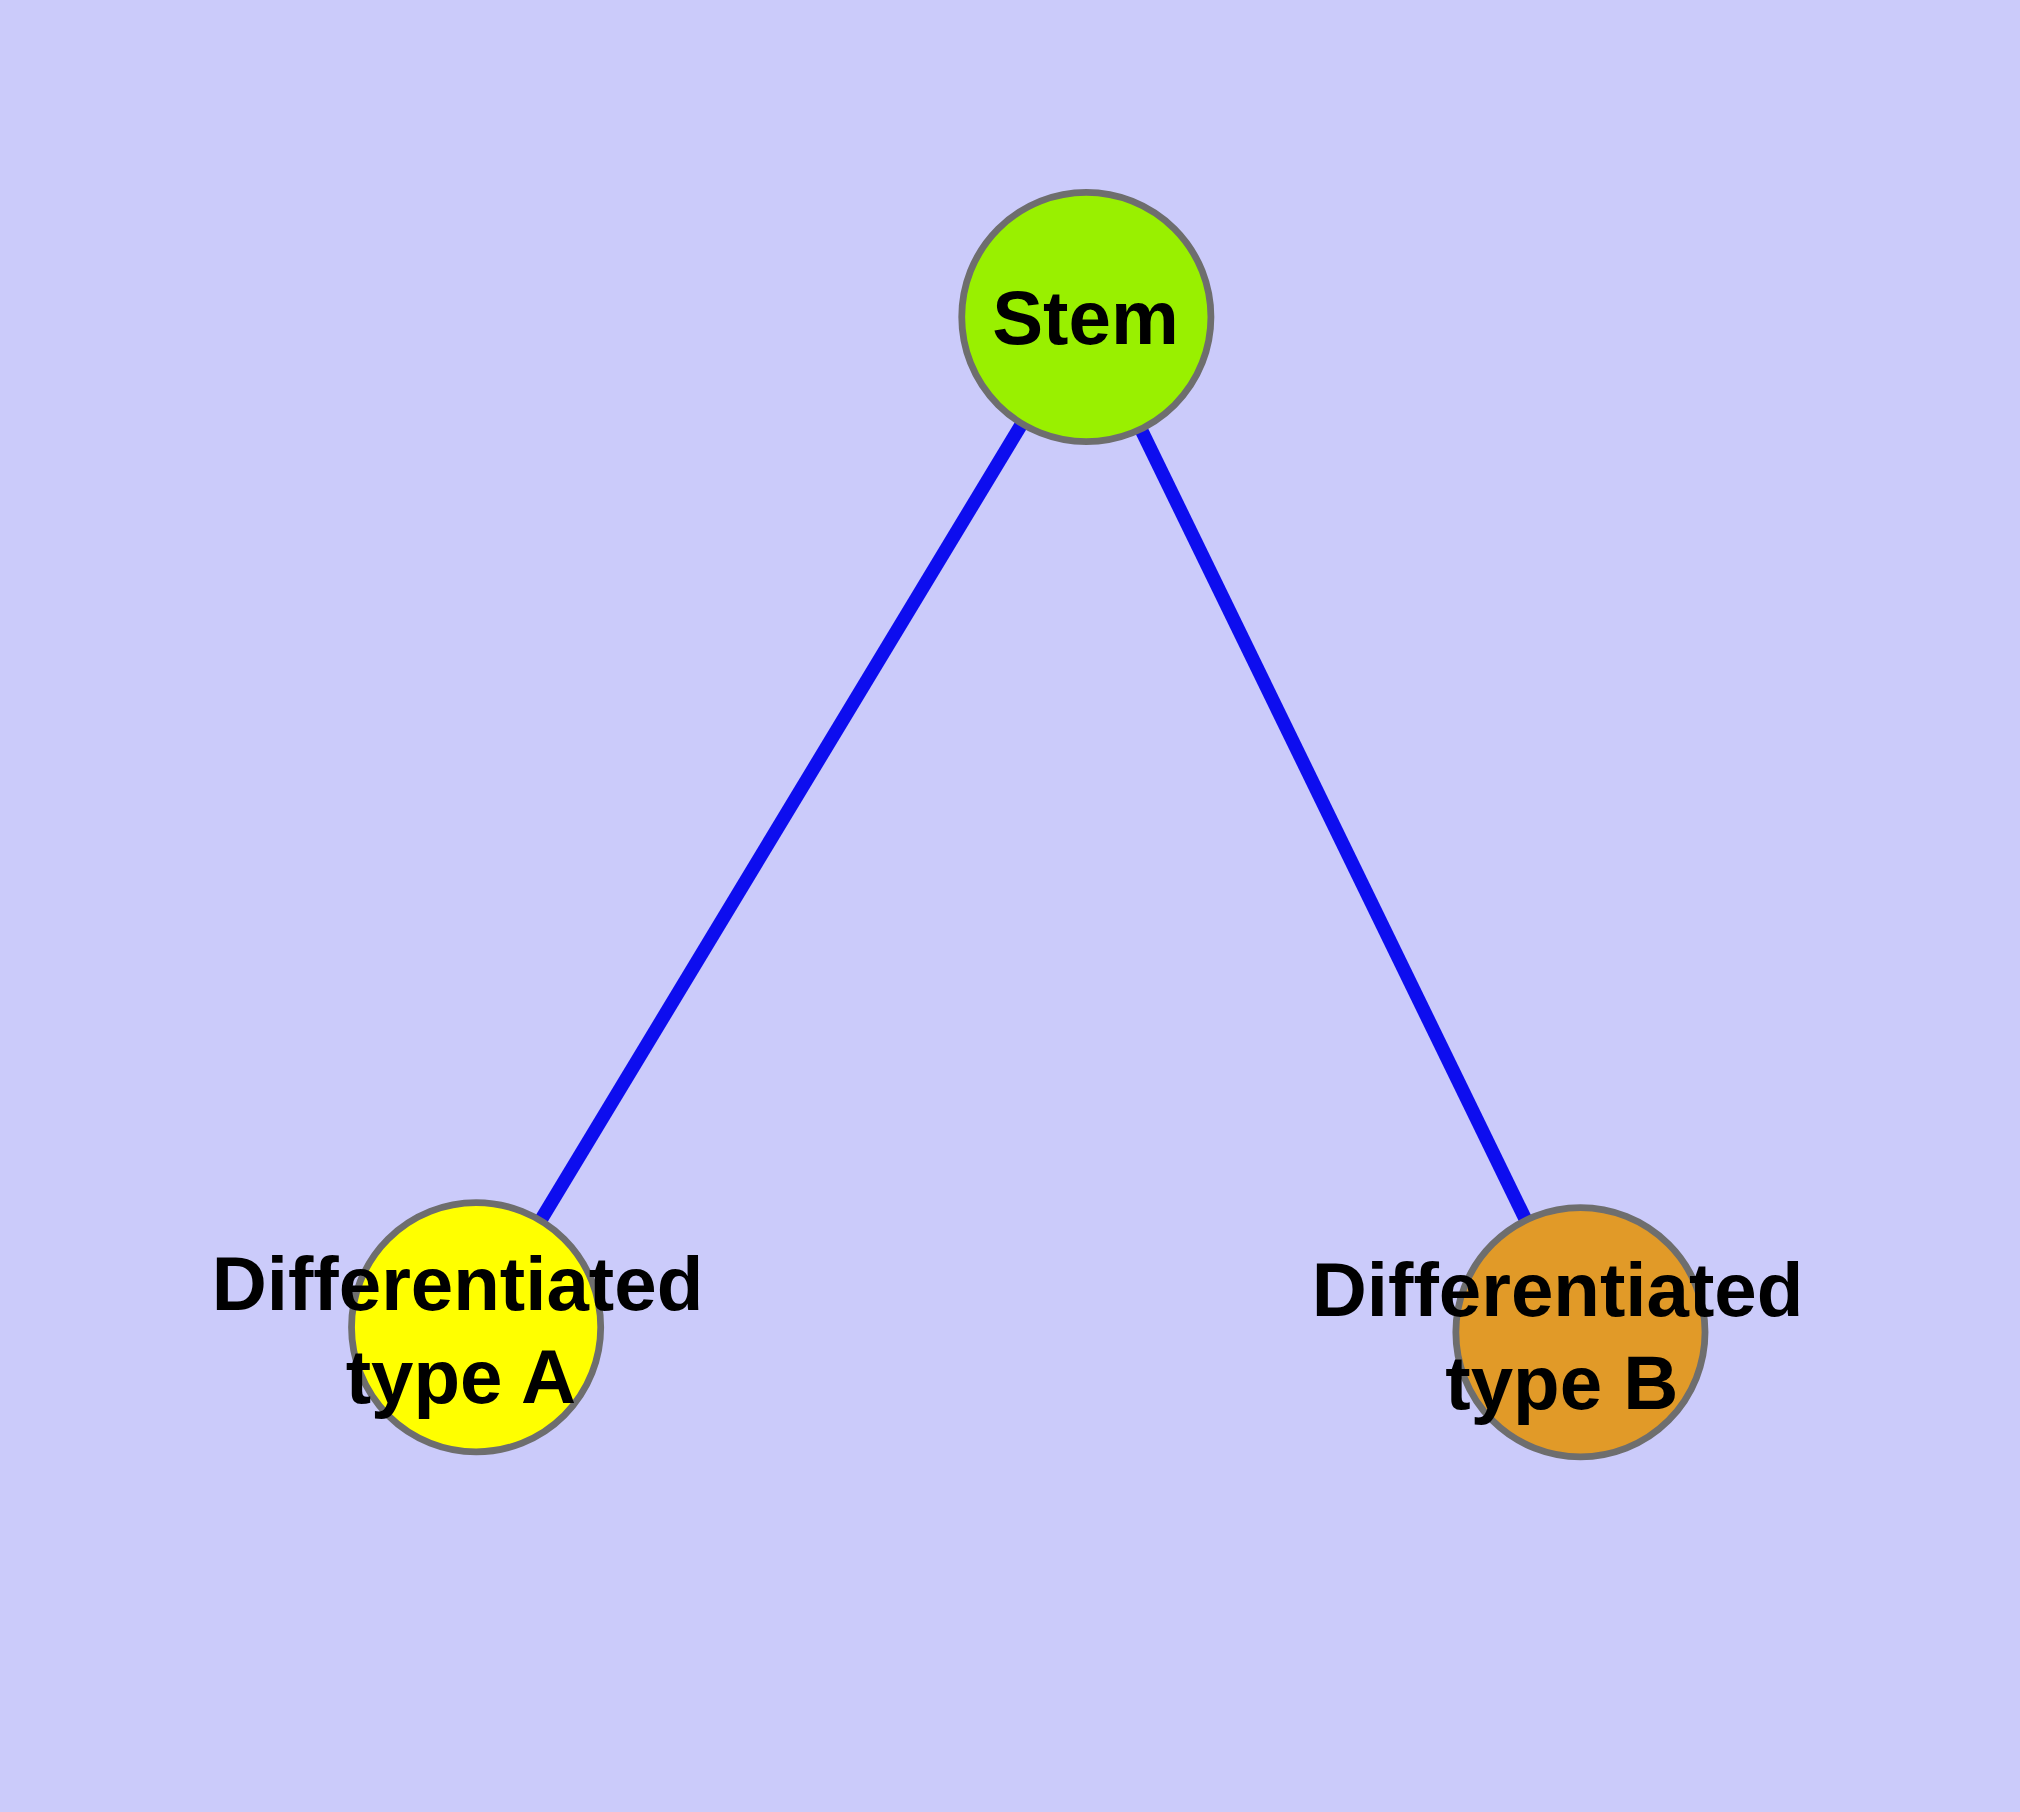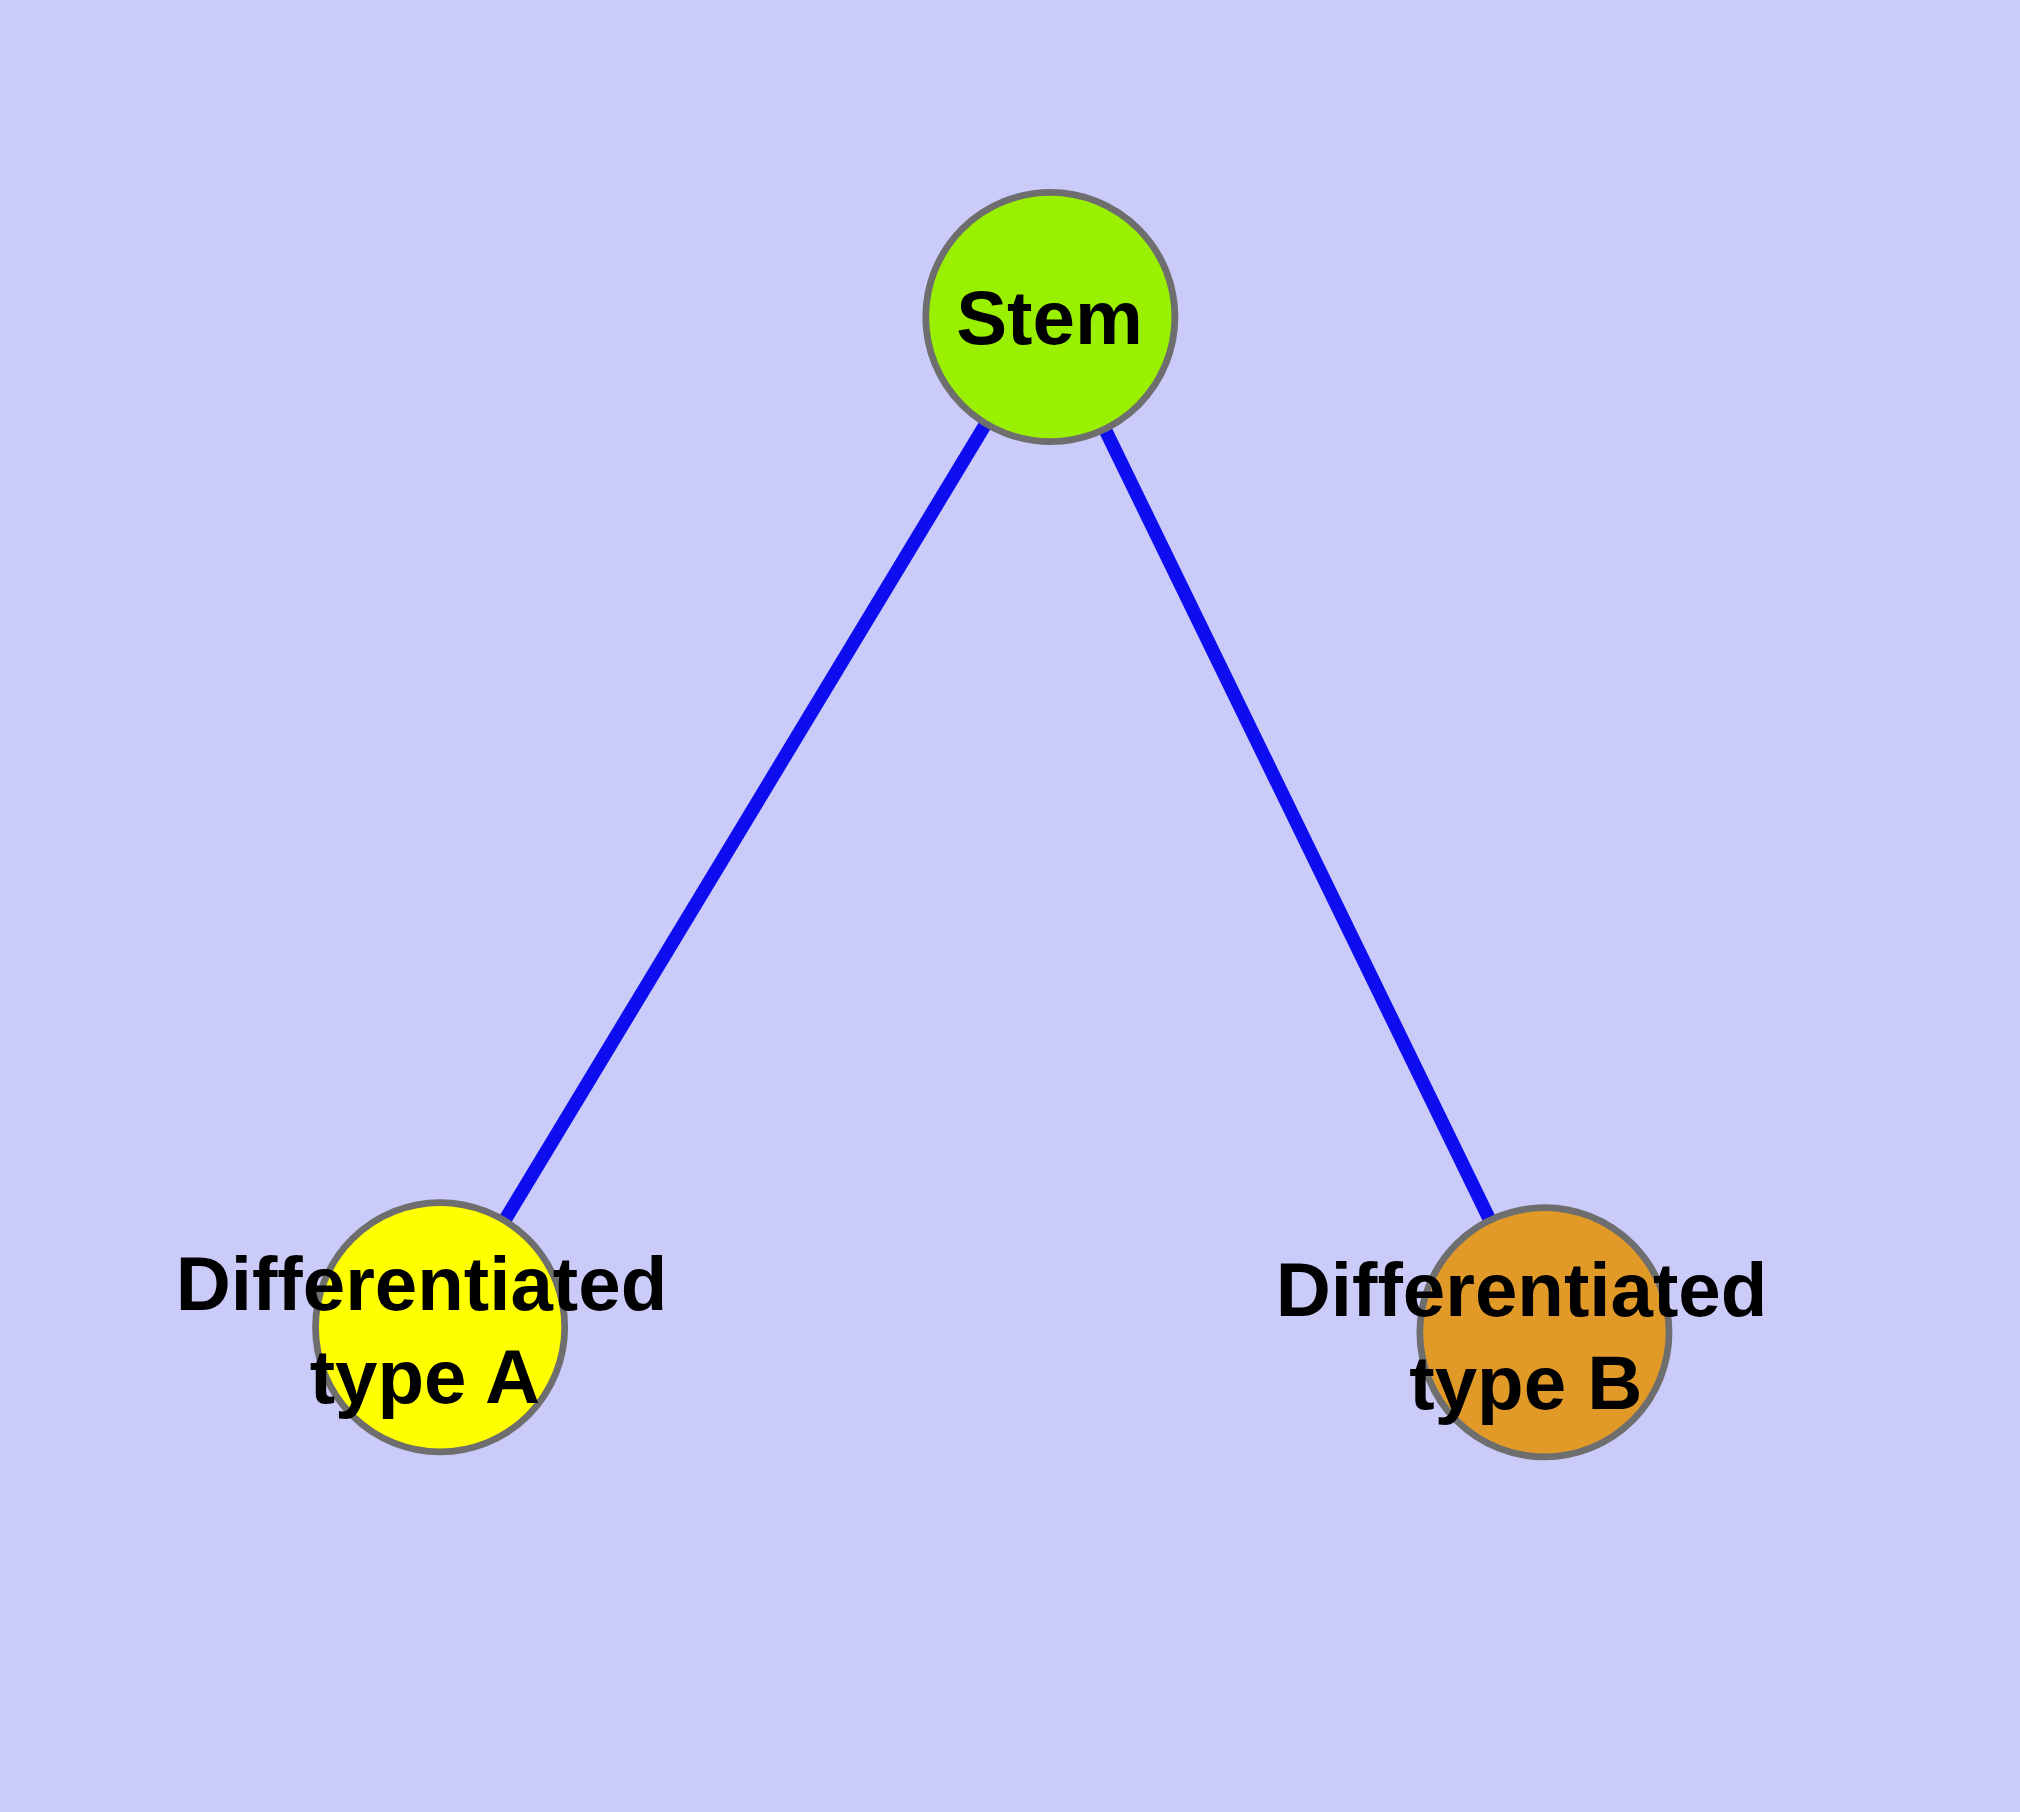--- a/index.html
+++ b/index.html
@@ -7,20 +7,21 @@
     padding: 0;
     width: 2021px;
     height: 1812px;
     overflow: hidden;
     background: #CBCBFA;
   }
   .diagram-wrap {
     position: relative;
     width: 1724px;
     height: 1812px;
+    padding-left: 36px;
   }
   svg {
     display: block;
   }
   .edge {
     fill: none;
     stroke-linecap: butt;
   }
   .node-circle {
     stroke-width: 8px;

